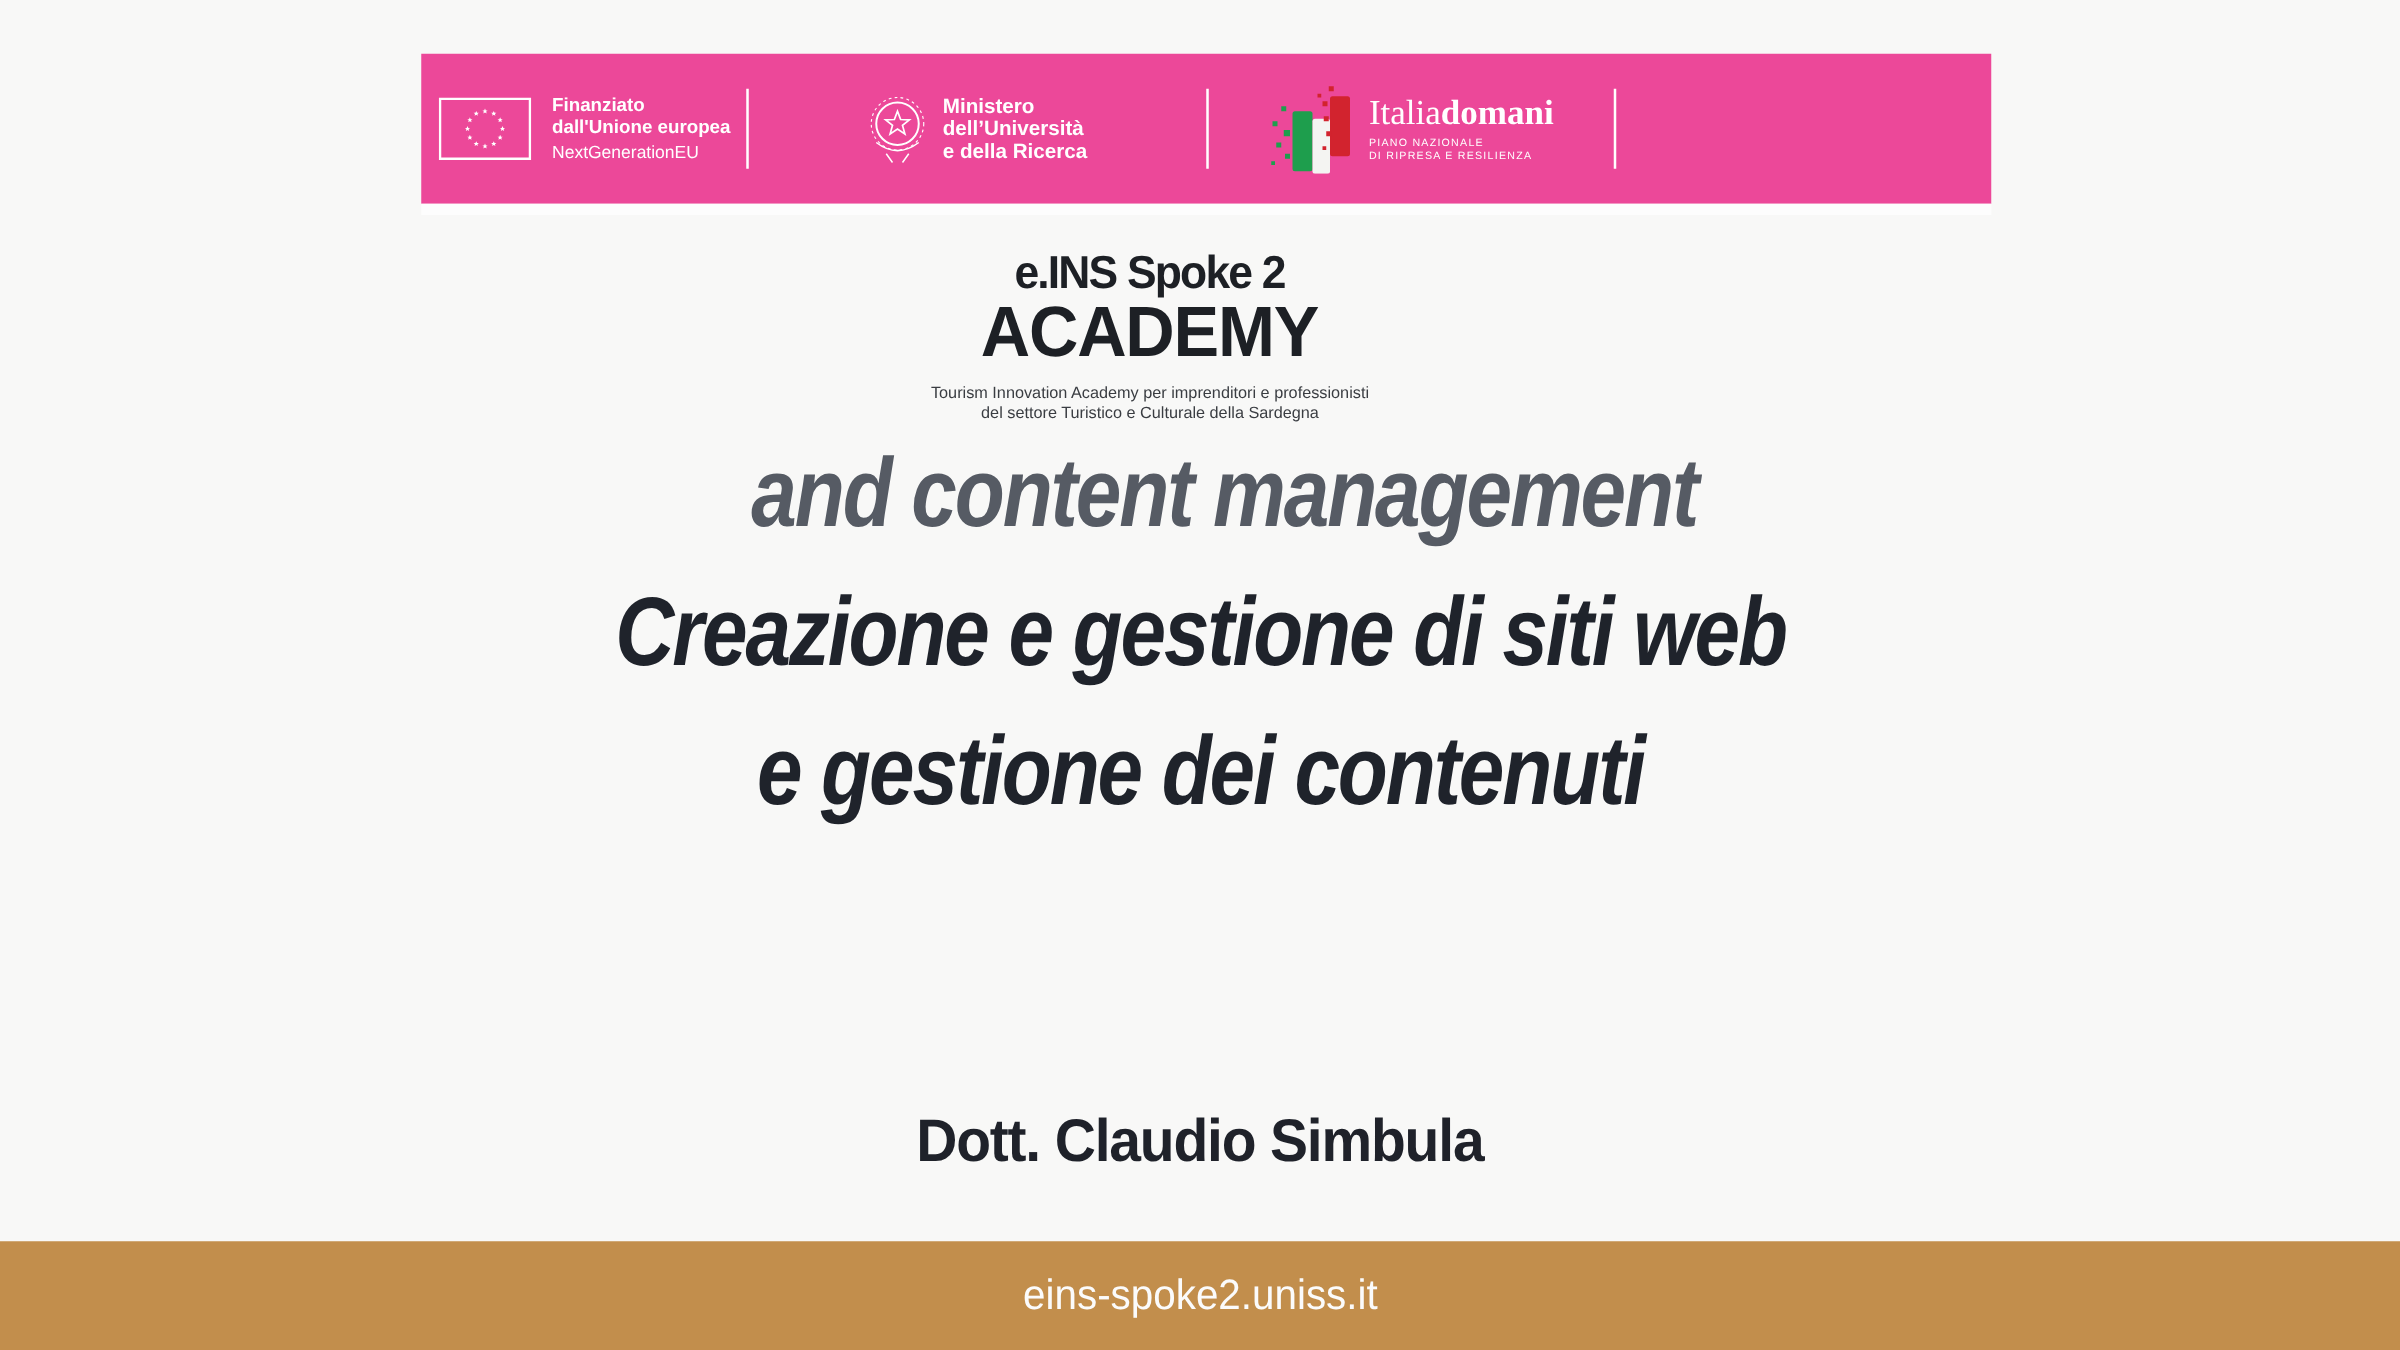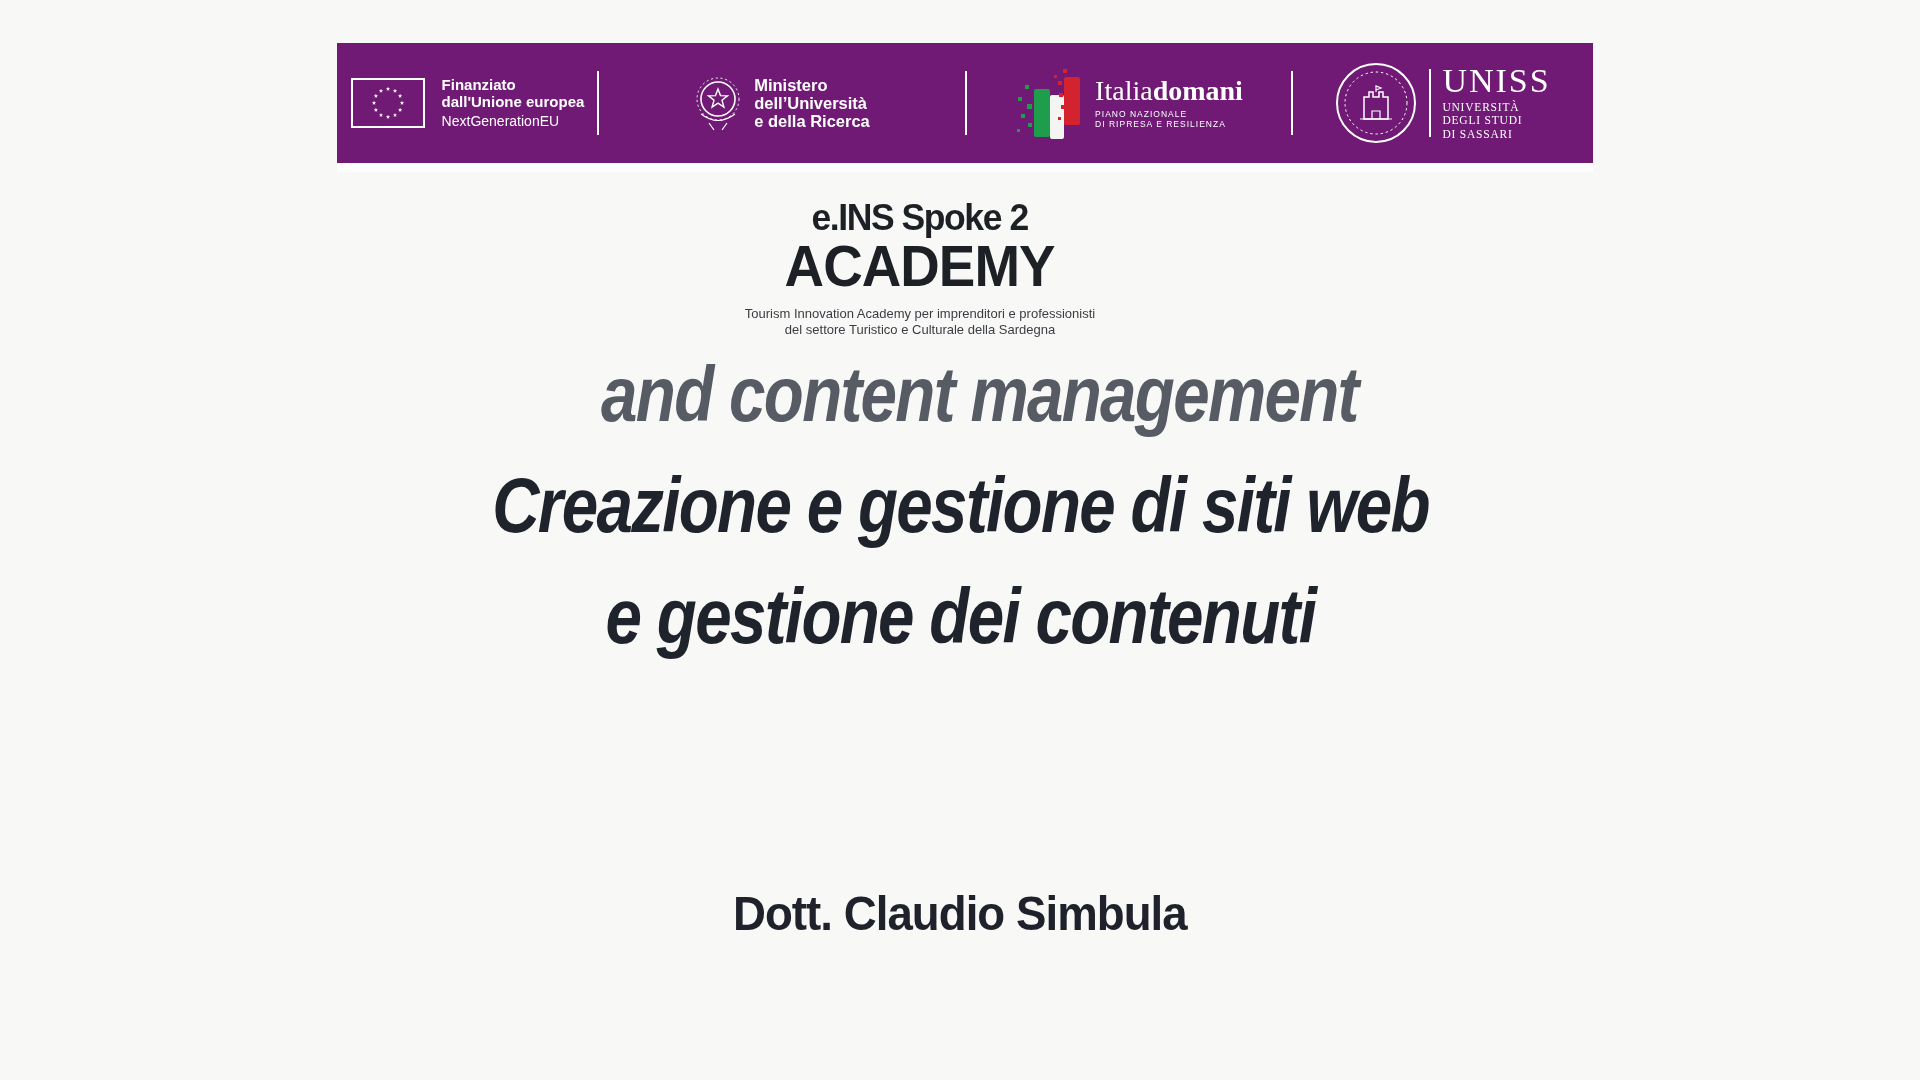--- a/index.html
+++ b/index.html
@@ -53,21 +53,21 @@
     display:flex; align-items:center; justify-content:center;}
   .footer-url{font-size:34px; font-weight:normal; color:#fbfbfb; letter-spacing:0px;}
   .footer-url > span{display:inline-block; transform:scaleX(0.95);}
   svg{display:block;}
 </style>
 </head>
 <body>
 
 <div class="slide" style="background: rgb(248, 248, 247);">
 
-  <div class="banner" style="background: #701a75;">
+  <div class="banner" style="background: #ec4899;">
 
     <div class="b-sec b-sec-eu">
       <svg width="74" height="50" viewBox="0 0 74 50">
         <rect x="1" y="1" width="72" height="48" fill="none" stroke="#ffffff" stroke-width="2"></rect>
         <g fill="#ffffff">
           <path id="eust" d="M37,8.8 l0.65,1.52 1.45,0 -1.15,0.94 0.35,1.52 -1.3,-0.88 -1.3,0.88 0.35,-1.52 -1.15,-0.94 1.45,0 Z"></path>
           <use href="#eust" transform="translate(7,1.9)"></use>
           <use href="#eust" transform="translate(12.1,7)"></use>
           <use href="#eust" transform="translate(14,14)"></use>
           <use href="#eust" transform="translate(12.1,21)"></use>
@@ -131,50 +131,37 @@
       <div>
         <div class="id-name"><span>Italia</span><b>domani</b></div>
         <div class="id-sub">
           <div>PIANO NAZIONALE</div>
           <div>DI RIPRESA E RESILIENZA</div>
         </div>
       </div>
     </div>
     <div class="b-div b-div3"></div>
 
-    <div class="b-sec b-sec-uniss">
-      <svg width="84" height="84" viewBox="0 0 84 84" fill="none" stroke="#ffffff">
-        <circle cx="42" cy="42" r="39" stroke-width="2"></circle>
-        <circle cx="42" cy="42" r="31" stroke-width="1" stroke-dasharray="2.4,2.8"></circle>
-        <path stroke-width="1.5" d="M30,58 V36 h5 v-5 h4 v5 h6 v-5 h4 v5 h5 V58 Z"></path>
-        <path stroke-width="1.2" d="M26,58 h32 M38,58 v-8 h8 v8"></path>
-        <path stroke-width="1.2" d="M42,31 v-6 l5,2 -5,2"></path>
-      </svg>
-      <div class="uniss-vline"></div>
-      <div>
-        <div class="uniss-acronym">UNISS</div>
-        <div class="uniss-sub uniss-sub-first">UNIVERSITÀ</div>
-        <div class="uniss-sub">DEGLI STUDI</div>
-        <div class="uniss-sub">DI SASSARI</div>
-      </div>
-    </div>
   </div>
   <div class="banner-underline"></div>
 
   <div class="logo-block">
     <div class="logo-line1"><span>e.INS Spoke 2</span></div>
     <div class="logo-line2"><span>ACADEMY</span></div>
     <div class="logo-tag">
       <div>Tourism Innovation Academy per imprenditori e professionisti</div>
       <div>del settore Turistico e Culturale della Sardegna</div>
     </div>
   </div>
 
   <div class="title-block">
     <div class="t-line" style="color: rgb(86, 91, 100); margin-left: 39px;"><span>and content management</span></div>
     <div class="t-line" style="color: rgb(31, 35, 43);"><span>Creazione e gestione di siti web</span></div>
     <div class="t-line" style="color: rgb(31, 35, 43);"><span>e gestione dei contenuti</span></div>
   </div>
 
   <div class="author"><span>Dott. Claudio Simbula</span></div>
 
+  <div class="footer" style="background: rgb(194, 142, 76);">
+    <div class="footer-url"><span>eins-spoke2.uniss.it</span></div>
+  </div>
 
 </div>
 
 </body></html>

